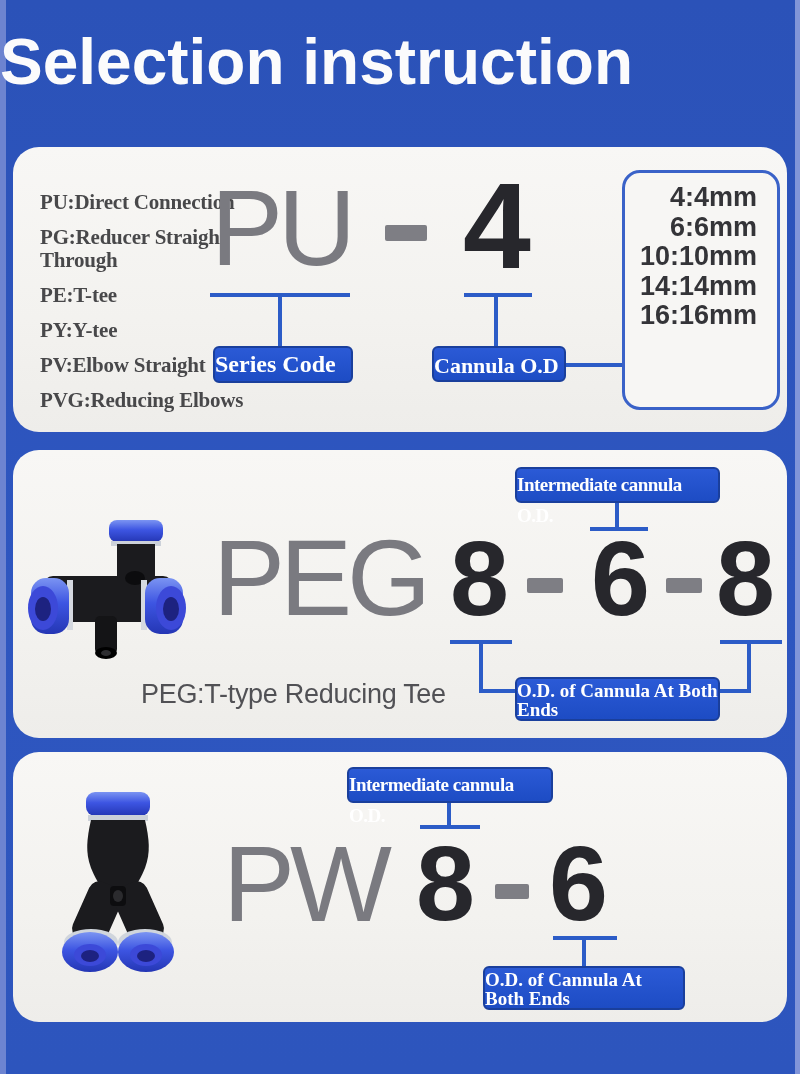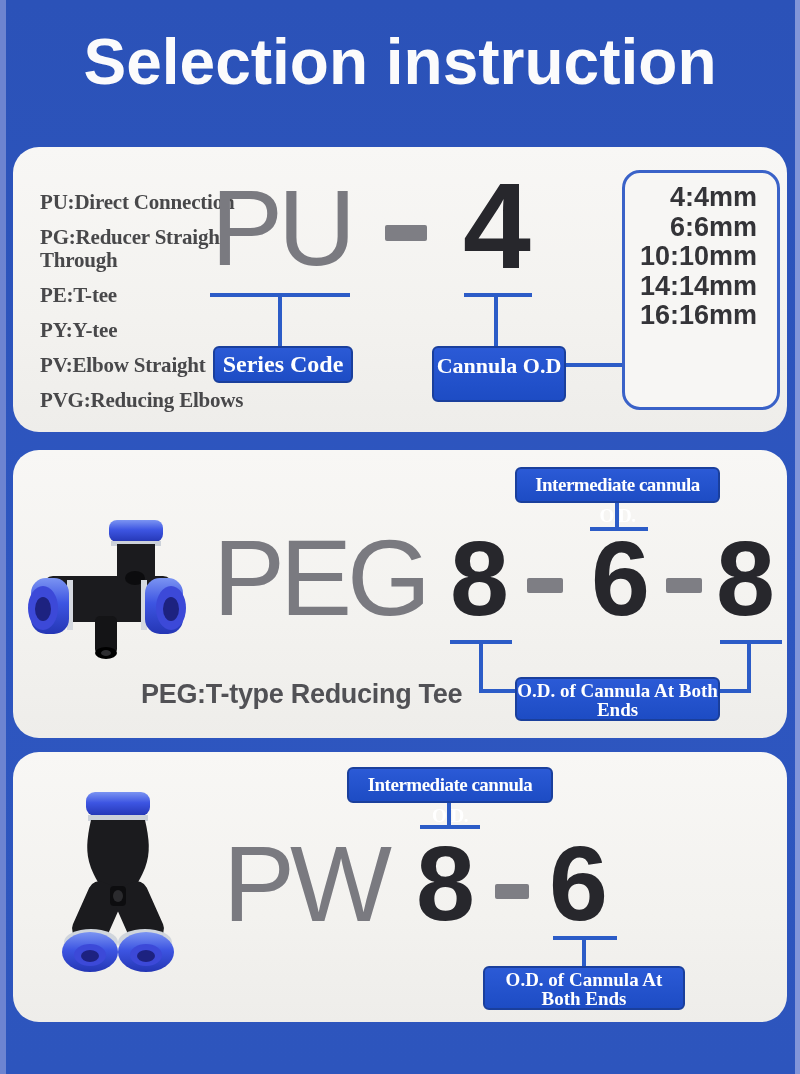--- a/index.html
+++ b/index.html
@@ -3,21 +3,21 @@
 <meta charset="utf-8">
 <style>
   html,body{margin:0;padding:0;background:#2d55bd;}
   .page{position:relative;width:800px;height:1074px;overflow:hidden;
         background:linear-gradient(180deg,#2b52b8 0%,#2e56c0 55%,#2d55bd 100%);
         font-family:"Liberation Sans",sans-serif;}
   .edge{position:absolute;top:0;bottom:0;width:6px;background:#7489d3;opacity:.9;}
   .edge.left{left:0;}
   .edge.right{right:0;width:5px;background:#8b9cdc;}
 
-  .page-title{position:absolute;top:30px;left:0;width:100%;text-align:center;
+  .page-title{position:absolute;top:30px;left:0;width:100%;text-align:left;
       font-size:64px;font-weight:900;color:#fbfbfc;letter-spacing:0;line-height:1;}
 
   .panel{position:absolute;left:13px;width:774px;border-radius:26px;overflow:hidden;
       background:linear-gradient(180deg,#f8f7f5 0%,#f3f2ef 60%,#eeedea 100%);}
   .panel1{top:147px;height:285px;}
   .panel2{top:450px;height:288px;}
   .panel3{top:752px;height:270px;}
 
   
   .series-list{position:absolute;left:27px;top:44px;width:225px;margin:0;padding:0;list-style:none;
@@ -29,30 +29,30 @@
   .code-text{position:absolute;line-height:1;font-weight:400;letter-spacing:-5px;
       color:#7a7a80;font-family:"Liberation Sans",sans-serif;}
   .code-num{position:absolute;line-height:1;font-weight:800;color:#27272c;
       font-family:"Liberation Sans",sans-serif;}
   .code-dash{position:absolute;background:#7e7e84;border-radius:2px;}
 
   
   .bluebox{position:absolute;box-sizing:border-box;border:2px solid #1a3f9c;border-radius:6px;
       background:linear-gradient(180deg,#2b5ad6 0%,#1d4cc4 100%);
       color:#ffffff;font-family:"Liberation Serif",serif;font-weight:bold;
-      text-align:center;}
+      text-align:left;}
   .conn{position:absolute;background:#2c5cc7;}
 
   
   .sizes-box{position:absolute;left:609px;top:23px;width:158px;height:240px;box-sizing:border-box;
       border:3px solid #3a62c8;border-radius:18px;background:#f7f6f4;
       padding:10px 20px 0 0;text-align:right;
       font-size:27px;font-weight:bold;color:#343438;line-height:29.5px;}
 
-  .caption{position:absolute;font-size:27px;font-weight:700;color:#515155;line-height:1.05;
+  .caption{position:absolute;font-size:27px;font-weight:400;color:#515155;line-height:1.05;
       letter-spacing:-0.3px;}
 
   .fitting{position:absolute;}
 </style>
 </head>
 <body>
 
 <div class="page">
   <div class="edge left"></div>
   <div class="edge right"></div>
@@ -72,21 +72,21 @@
     <span class="code-text" style="left:198px;top:27px;font-size:108px;">PU</span>
     <div class="code-dash" style="left:372px;top:78px;width:42px;height:16px;"></div>
     <span class="code-num" style="left:450px;top:18px;font-size:122px;">4</span>
 
     <div class="conn" style="left:197px;top:146px;width:140px;height:4px;"></div>
     <div class="conn" style="left:265px;top:146px;width:4px;height:55px;"></div>
     <div class="bluebox" style="left:200px;top:199px;width:140px;height:37px;font-size:24px;line-height:32px;">Series Code</div>
 
     <div class="conn" style="left:451px;top:146px;width:68px;height:4px;"></div>
     <div class="conn" style="left:481px;top:146px;width:4px;height:55px;"></div>
-    <div class="bluebox" style="left:419px;top:199px;width:134px;height:56px;font-size:22px;line-height:35px;">Cannula O.D</div>
+    <div class="bluebox" style="left:419px;top:199px;width:134px;height:36px;font-size:22px;line-height:35px;">Cannula O.D</div>
     <div class="conn" style="left:553px;top:216px;width:56px;height:4px;"></div>
 
     <div class="sizes-box">
       <div>4:4mm</div>
       <div>6:6mm</div>
       <div>10:10mm</div>
       <div>14:14mm</div>
       <div>16:16mm</div>
     </div>
   </section>

